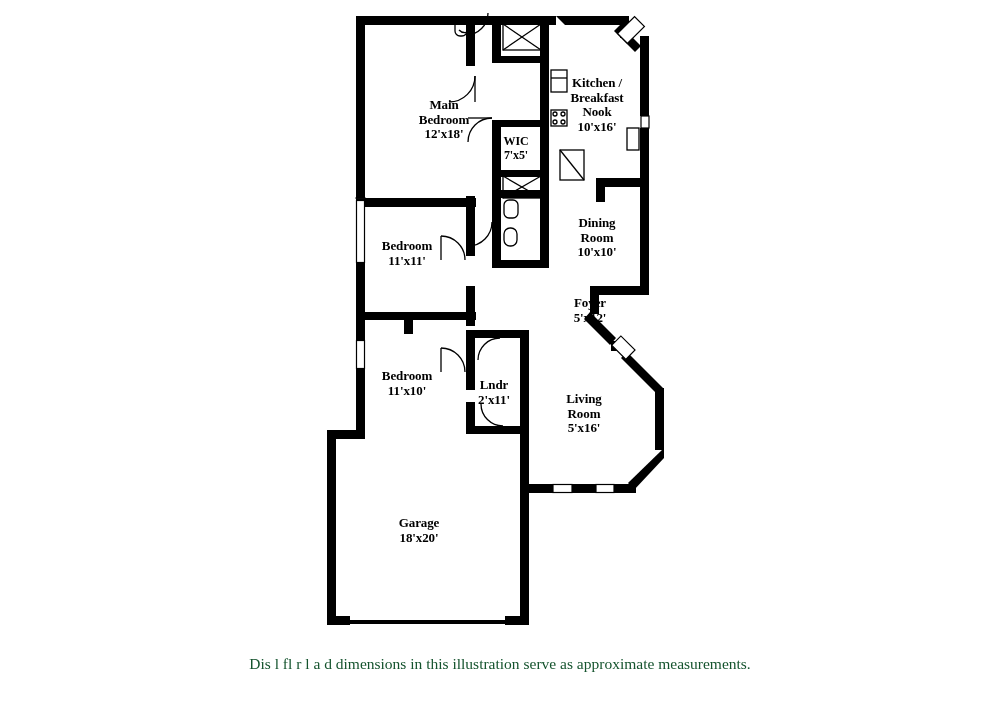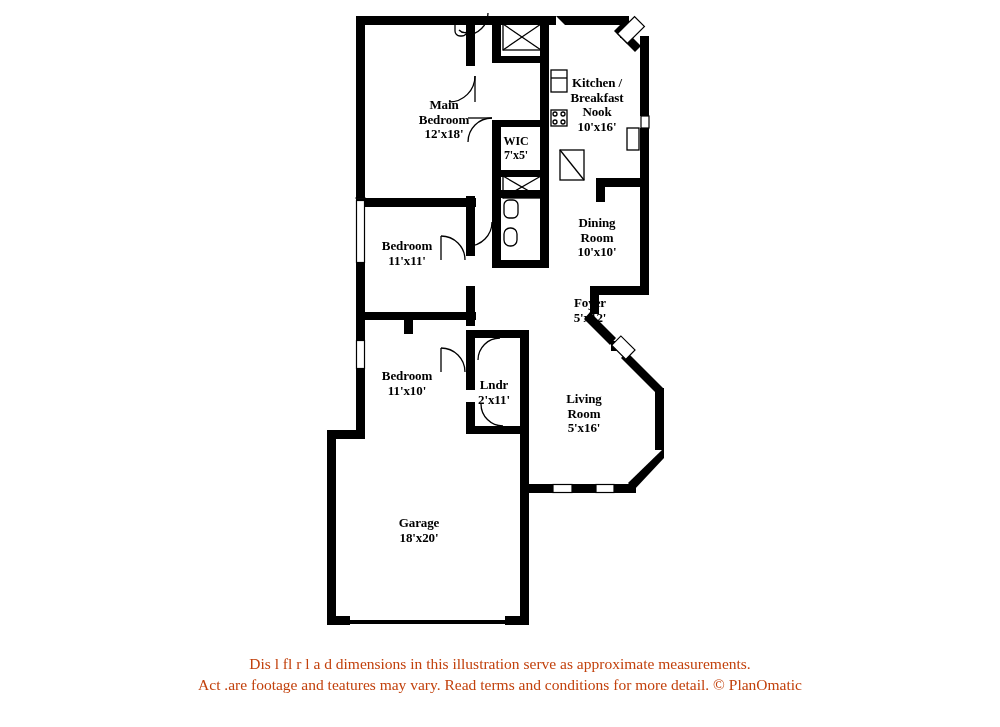--- a/index.html
+++ b/index.html
@@ -39,21 +39,21 @@
     line-height: 13.5px;
   }
   .disclaimer {
     position: absolute;
     left: 0;
     width: 1000px;
     text-align: center;
     font-family: "Liberation Serif", serif;
     font-size: 15.5px;
     line-height: 21px;
-    color: #c2410c;
+    color: #14532d;
   }
   .disclaimer .line1 { display: block; }
   .disclaimer .line2 { display: block; }
 </style>
 </head>
 <body>
 
 <svg id="floorplan" viewBox="0 0 1000 727" xmlns="http://www.w3.org/2000/svg">
   <g fill="#000000" stroke="none">
 
@@ -219,14 +219,13 @@
 <div class="room-label" style="left:494px; top:392px;">Lndr
 2'x11'</div>
 <div class="room-label" style="left:584px; top:414px;">Living
 Room
 5'x16'</div>
 <div class="room-label" style="left:419px; top:530px;">Garage
 18'x20'</div>
 
 <div class="disclaimer" style="top:653px;">
   <span class="line1">Dis         l  fl     r l      a       d dimensions in this illustration serve as approximate measurements.</span>
-  <span class="line2">Act       .are footage and teatures may vary. Read terms and conditions for more detail. © PlanOmatic</span>
 </div>
 
 </body></html>

